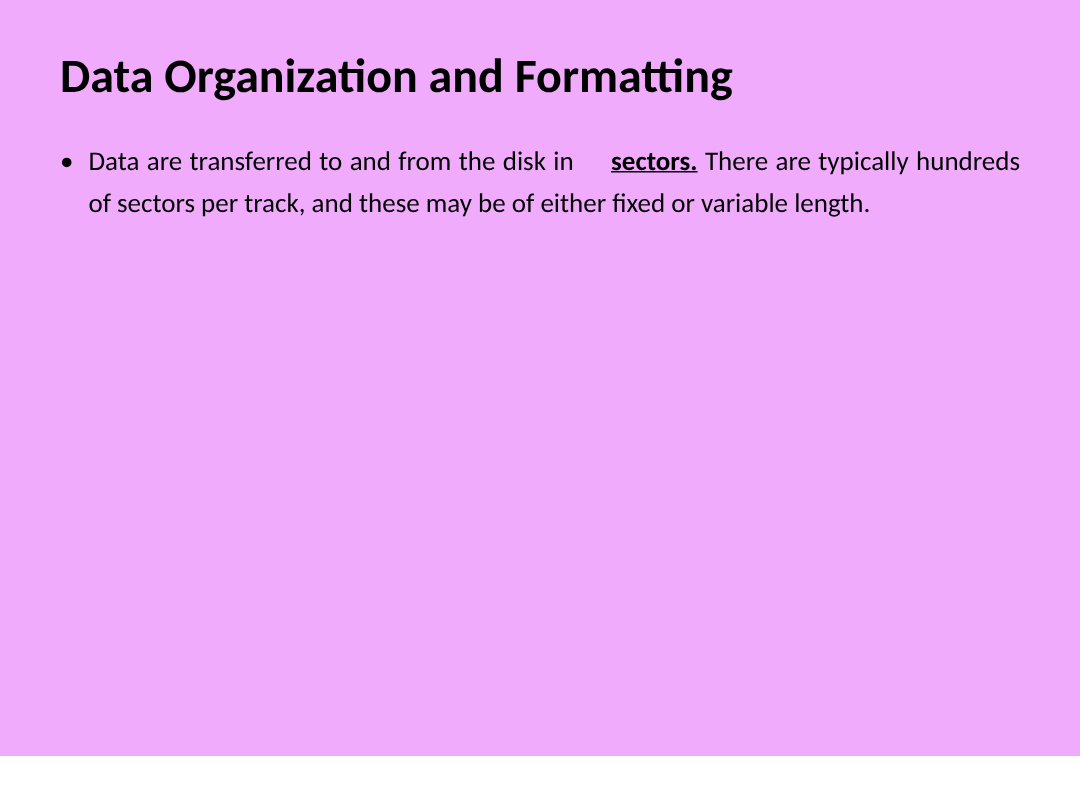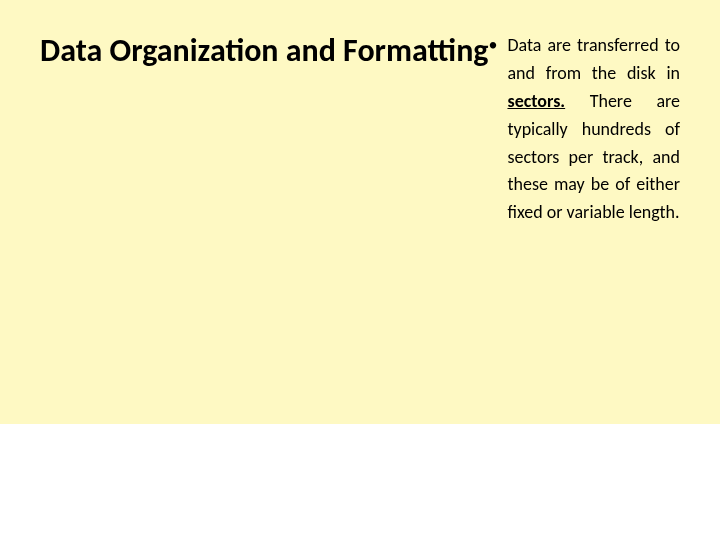--- a/index.html
+++ b/index.html
@@ -11,24 +11,25 @@
     body {
       width: 720px;
       height: 540px;
       background-color: #ffffff;
       font-family: 'Calibri', 'Segoe UI', Arial, sans-serif;
       overflow: hidden;
     }
 
     .slide-container {
       width: 720px;
-      height: 424px;
-      background: #fef9c3;
+      height: 504px;
+      background: #f0abfc;
       padding: 32px 40px 32px 40px;
       display: flex;
+      flex-direction: column;
     }
 
     .slide-title {
       font-size: 32px;
       font-weight: 700;
       color: #000000;
       margin-bottom: 24px;
       line-height: 1.2;
     }
 
@@ -58,20 +59,21 @@
     .bullet-text {
       font-size: 18px;
       color: #000000;
       line-height: 1.55;
       text-align: justify;
     }
 
     .bold-text {
       font-weight: 700;
       text-decoration: underline;
+      margin-left: 20px;
     }
   </style>
 </head>
 <body>
 
 <div class="slide-container">
   <h1 class="slide-title">Data Organization and Formatting</h1>
 
   <div class="slide-content">
     <ul class="bullet-list">

